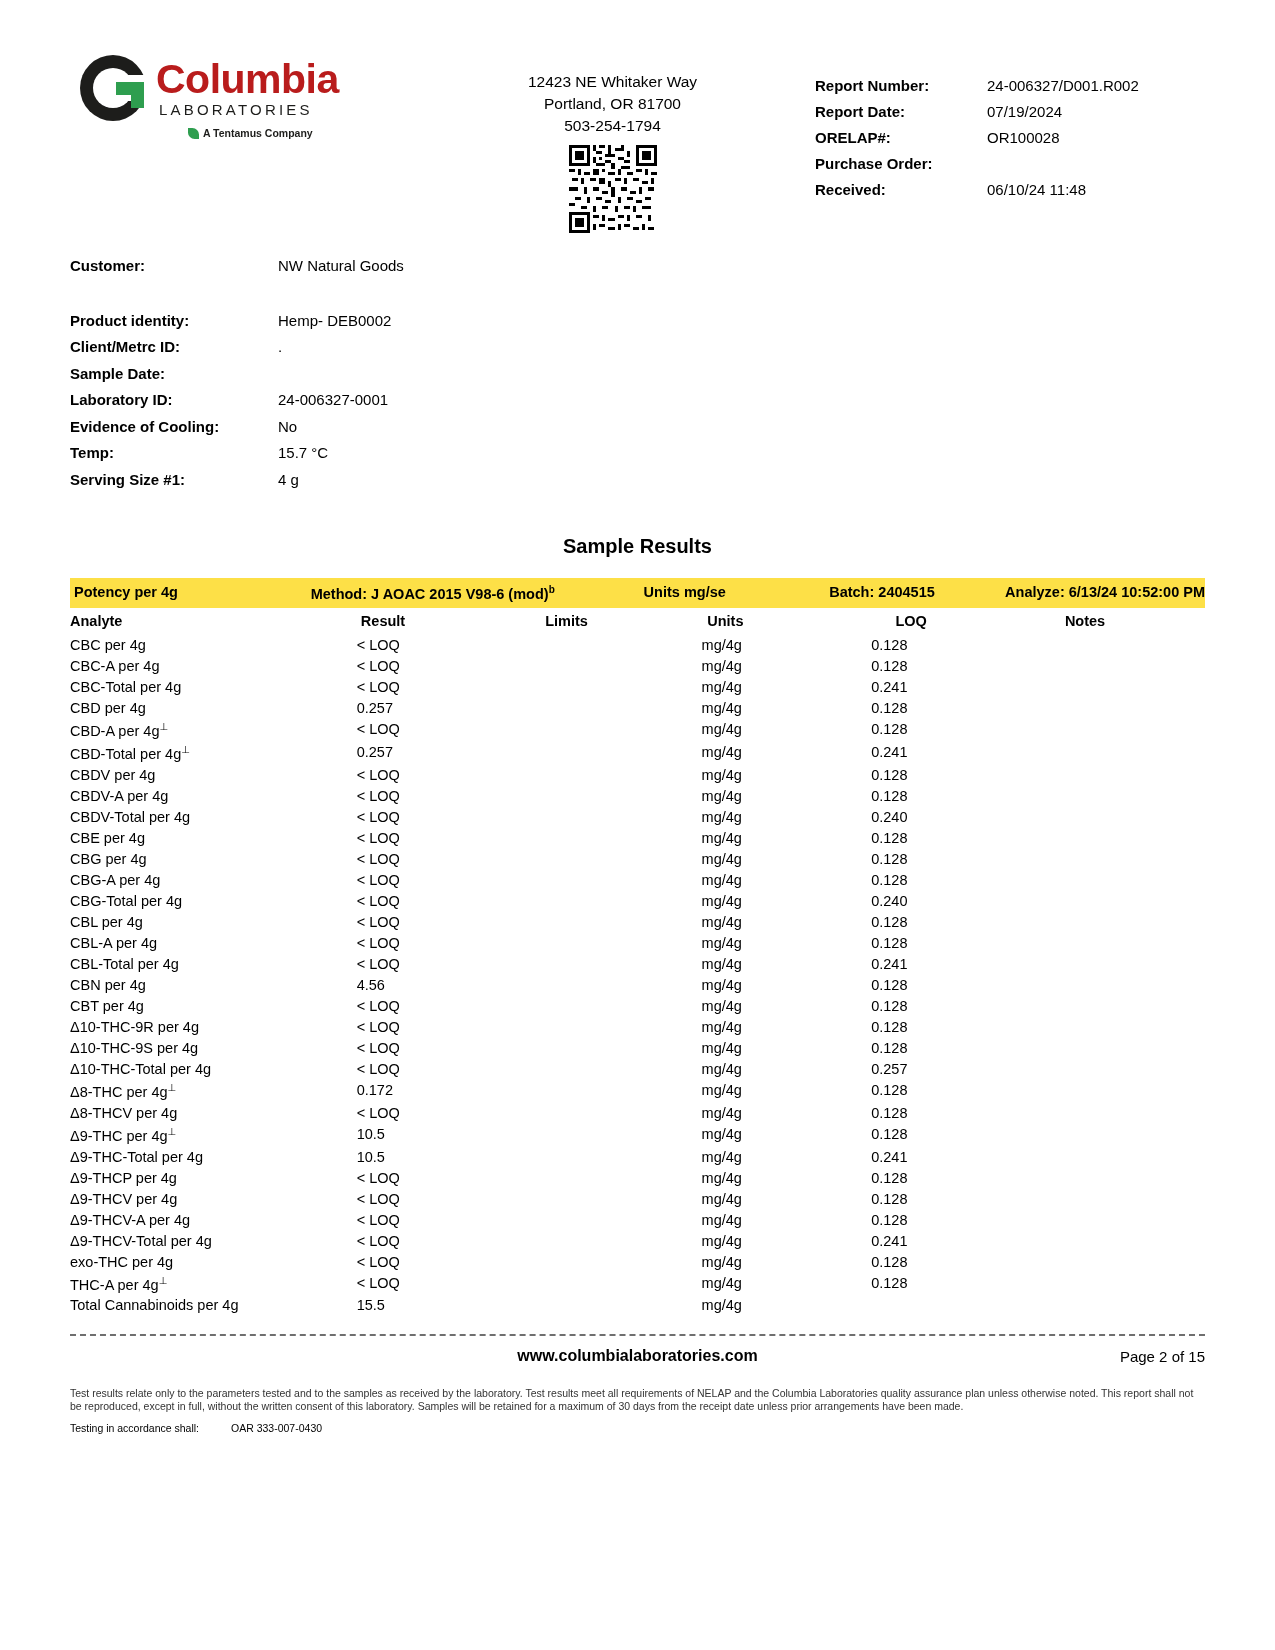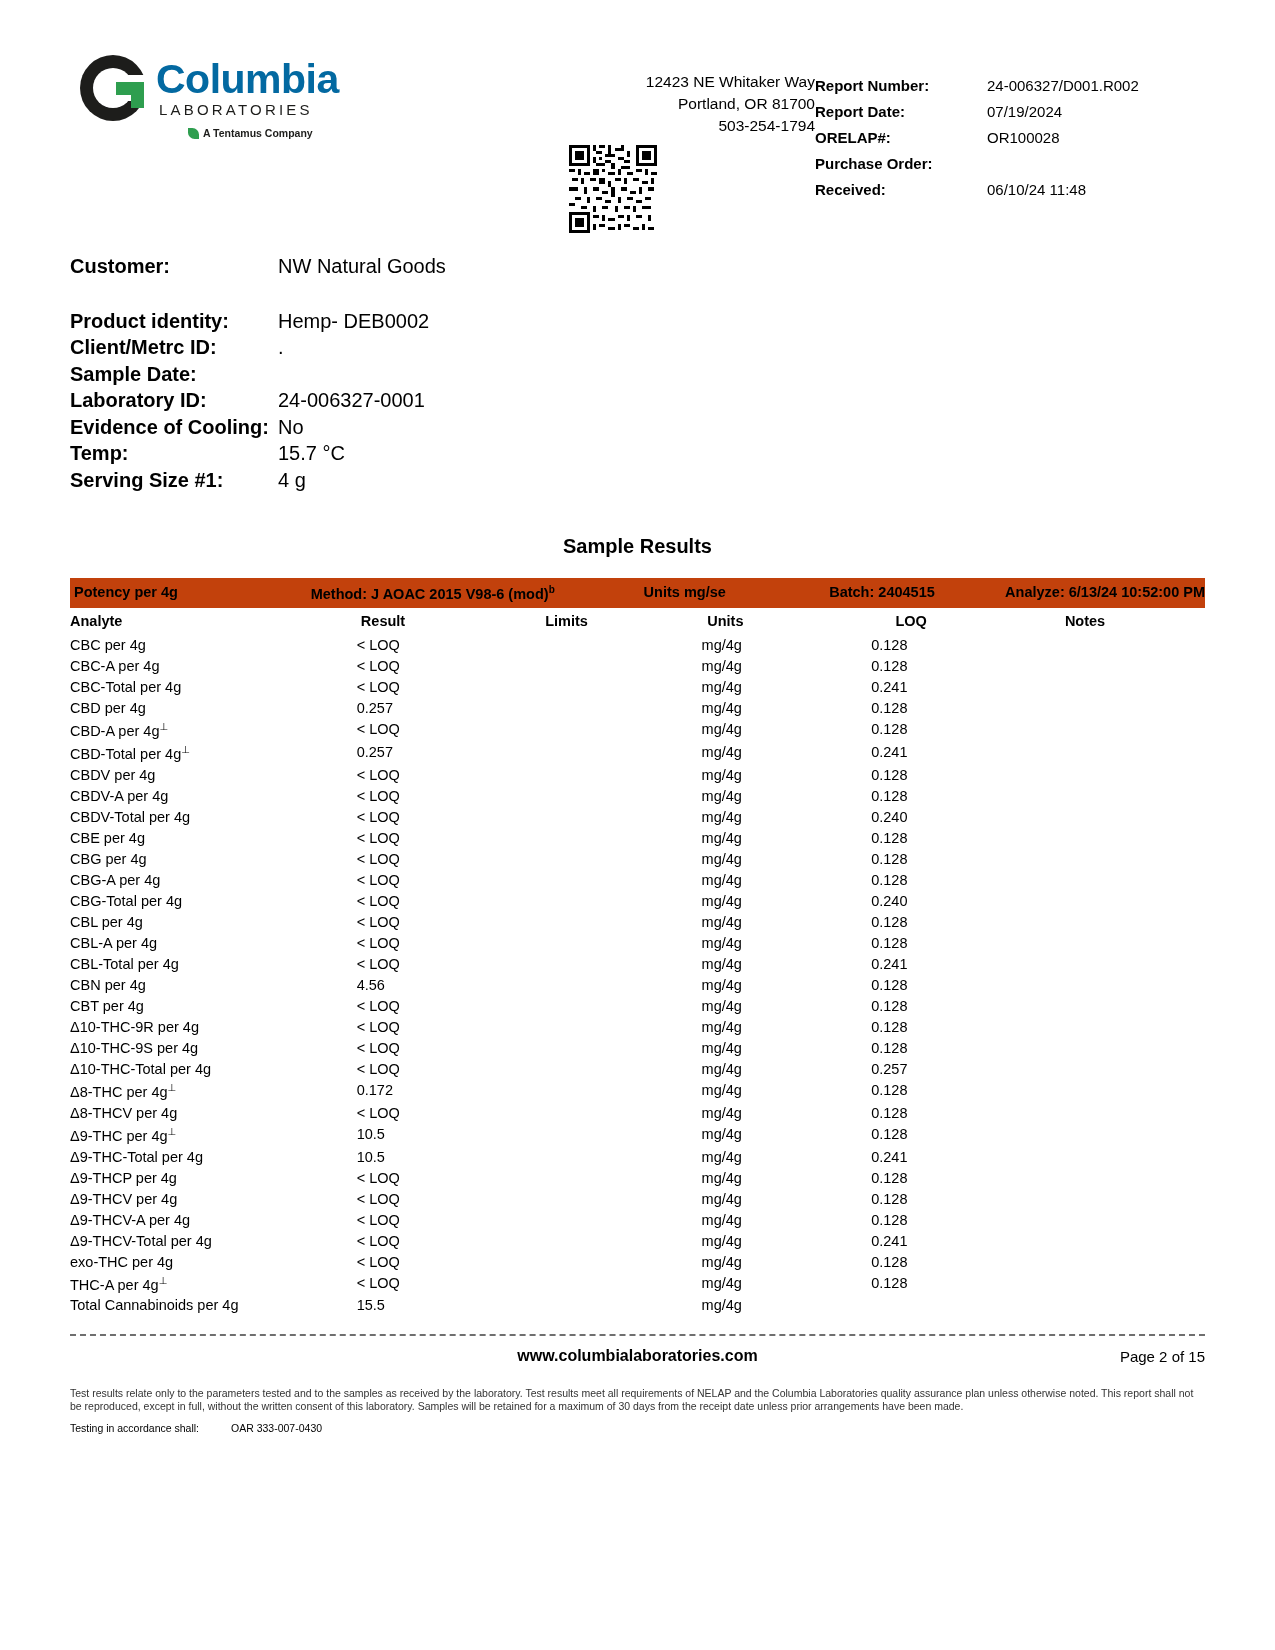--- a/index.html
+++ b/index.html
@@ -78,21 +78,21 @@
     background: #2e9e4f;
   }
   .logo-text {
     margin-left: 10px;
     line-height: 1;
   }
   .logo-title {
     font-size: 41px;
     font-weight: bold;
     letter-spacing: -0.5px;
-    color: #0369a1;
+    color: #b91c1c;
   }
   .logo-sub {
     font-size: 15px;
     letter-spacing: 3.2px;
     color: #1d1d1b;
     margin-top: 2px;
     padding-left: 3px;
   }
   .logo-tagline {
     font-size: 10.5px;
@@ -106,21 +106,21 @@
   }
   .leaf {
     display: inline-block;
     width: 11px; height: 11px;
     background: #2e9e4f;
     border-radius: 0 60% 0 60%;
   }
 
   .addr-block {
     flex: 1;
-    text-align: right;
+    text-align: center;
     font-size: 15.5px;
     line-height: 22px;
     padding-top: 16px;
   }
   .qr {
     margin: 8px auto 0;
     width: 88px;
     height: 88px;
   }
 
@@ -135,21 +135,21 @@
   }
   .meta-label {
     flex: 0 0 172px;
     font-weight: bold;
   }
   .meta-value { flex: 1; }
 
   
   .info {
     margin-top: 28px;
-    font-size: 20px;
+    font-size: 15px;
   }
   .info-row {
     display: flex;
     line-height: 26.5px;
   }
   .info-label {
     flex: 0 0 208px;
     font-weight: bold;
   }
   .info-value { flex: 1; }
@@ -164,21 +164,21 @@
     margin-bottom: 20px;
   }
 
   
   table.results {
     width: 100%;
     border-collapse: collapse;
     font-size: 14.5px;
   }
   .band td {
-    background: #c2410c;
+    background: #fde047;
     font-weight: bold;
     font-size: 14.5px;
     padding: 6px 0 6px 0;
     white-space: nowrap;
   }
   .band .b1 { padding-left: 4px; }
   .band .lbl { font-weight: bold; }
   .colhead td {
     font-weight: bold;
     padding: 5px 0 6px 0;

